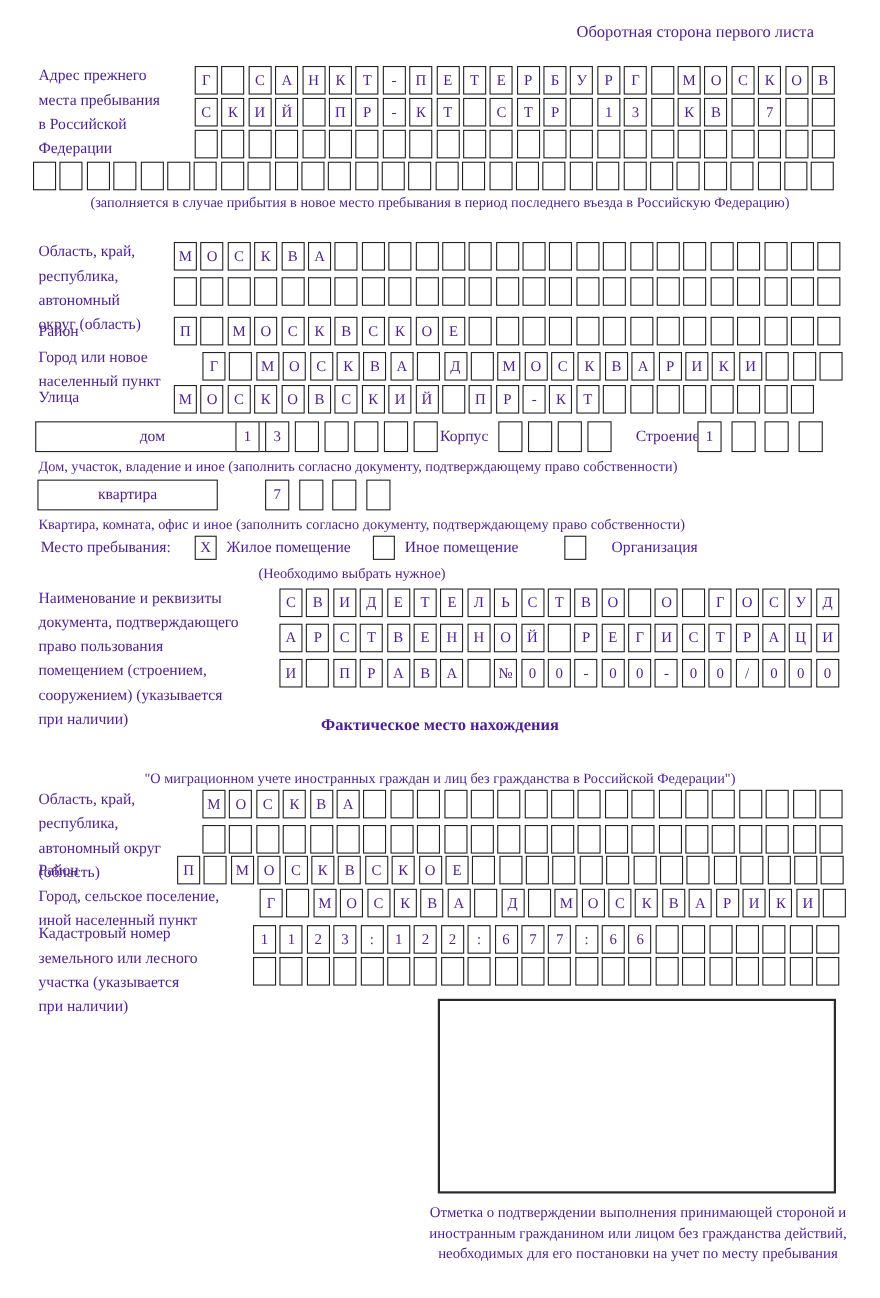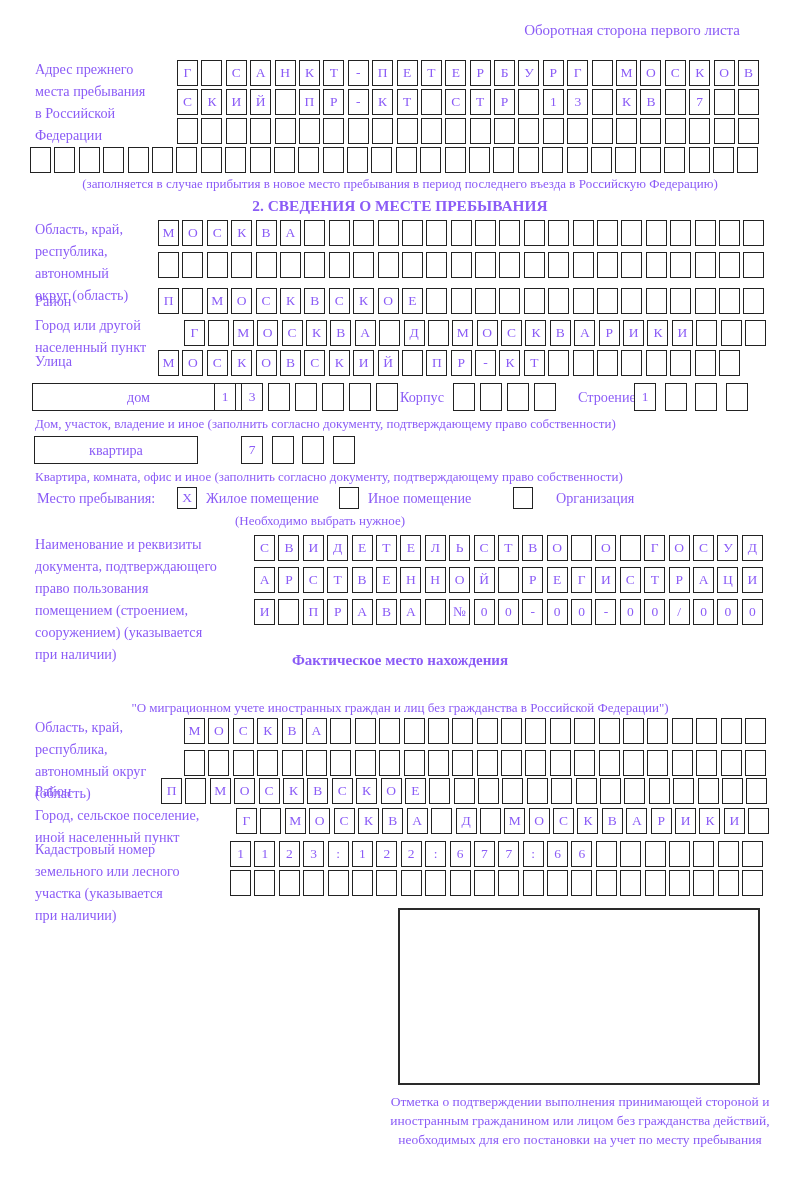--- a/index.html
+++ b/index.html
@@ -1,18 +1,18 @@
 <!DOCTYPE html>
 <html><head>
 <meta charset="utf-8">
 <style>
   html,body{margin:0;padding:0;background:#e9e9e9;}
   .page{
     position:relative;width:800px;height:1180px;background:#ffffff;
-    font-family:"Liberation Serif","DejaVu Serif",serif;color:#8b5cf6;
+    font-family:"Liberation Serif","DejaVu Serif",serif;color:#4c1d95;
     overflow:hidden;margin:0 auto;
   }
   .abs{position:absolute;}
   .lbl{font-size:14.2px;line-height:22px;white-space:pre-line;}
   .note{font-size:13px;}
   .center{left:0;width:800px;text-align:center;}
   .sec-title{font-weight:bold;font-size:15.4px;}
   .right{text-align:right;}
   .cellrow{display:flex;gap:3.4px;}
   .cell{
@@ -153,21 +153,20 @@
       <span class="cell"></span>
       <span class="cell"></span>
       <span class="cell"></span>
       <span class="cell"></span>
       <span class="cell"></span>
       <span class="cell"></span>
       <span class="cell"></span>
     </div>
   <div class="abs note center" style="top:176px;">(заполняется в случае прибытия в новое место пребывания в период последнего въезда в Российскую Федерацию)</div>
 
-  <div class="abs sec-title center" style="top:197px;">2. СВЕДЕНИЯ О МЕСТЕ ПРЕБЫВАНИЯ</div>
 
   <div class="abs lbl" style="left:35px;top:218px;">Область, край,
 республика,
 автономный
 округ (область)</div>
   <div class="abs cellrow" style="left:158px;top:220px;">
       <span class="cell">М</span>
       <span class="cell">О</span>
       <span class="cell">С</span>
       <span class="cell">К</span>
@@ -243,21 +242,21 @@
       <span class="cell"></span>
       <span class="cell"></span>
       <span class="cell"></span>
       <span class="cell"></span>
       <span class="cell"></span>
       <span class="cell"></span>
       <span class="cell"></span>
       <span class="cell"></span>
     </div>
 
-  <div class="abs lbl" style="left:35px;top:314px;">Город или другой
+  <div class="abs lbl" style="left:35px;top:314px;">Город или новое
 населенный пункт</div>
   <div class="abs cellrow" style="left:184px;top:320px;">
       <span class="cell">Г</span>
       <span class="cell"></span>
       <span class="cell">М</span>
       <span class="cell">О</span>
       <span class="cell">С</span>
       <span class="cell">К</span>
       <span class="cell">В</span>
       <span class="cell">А</span>

